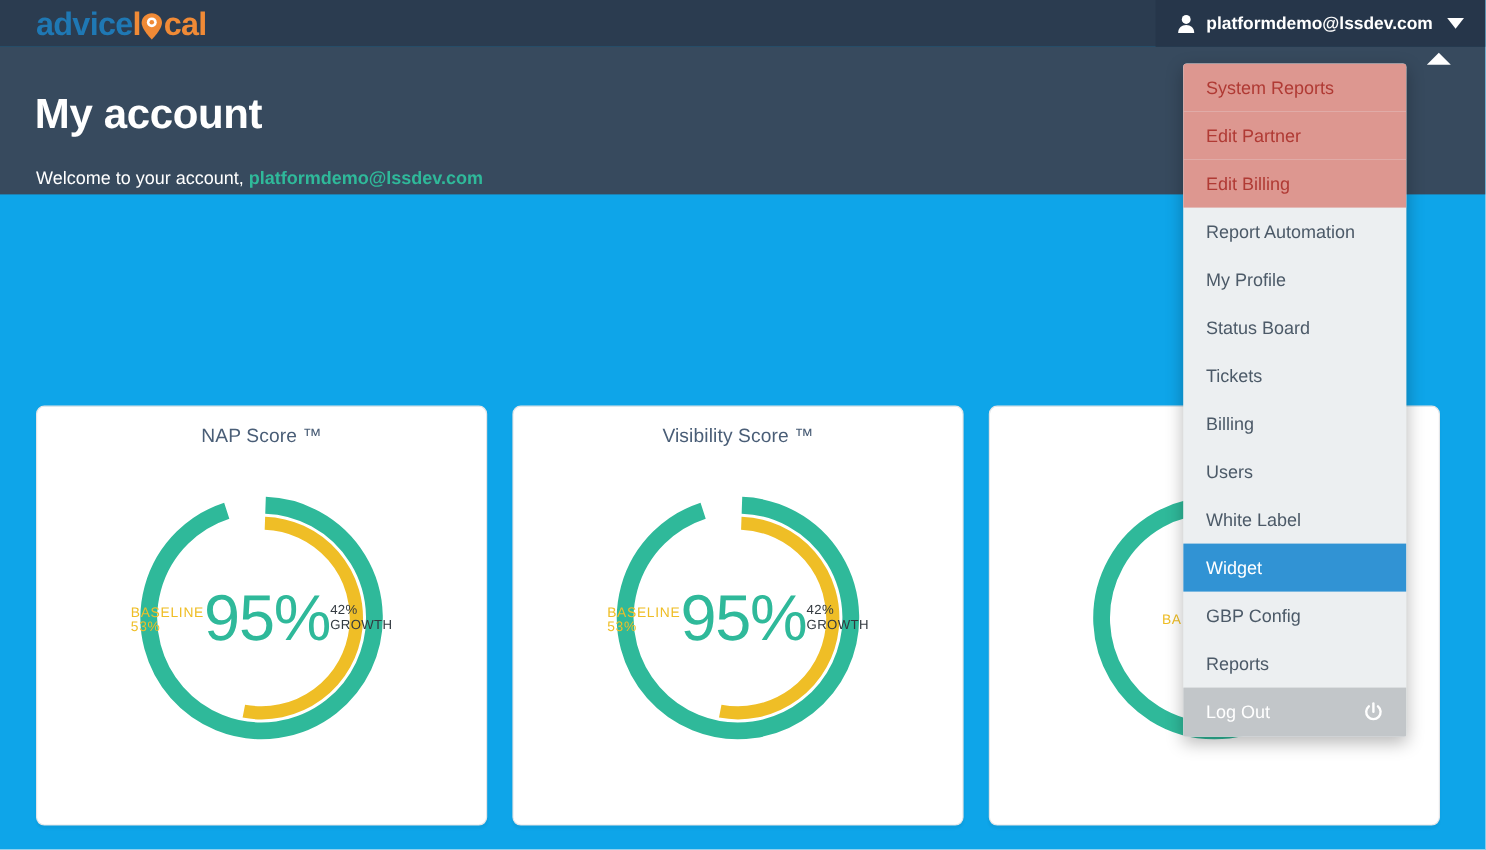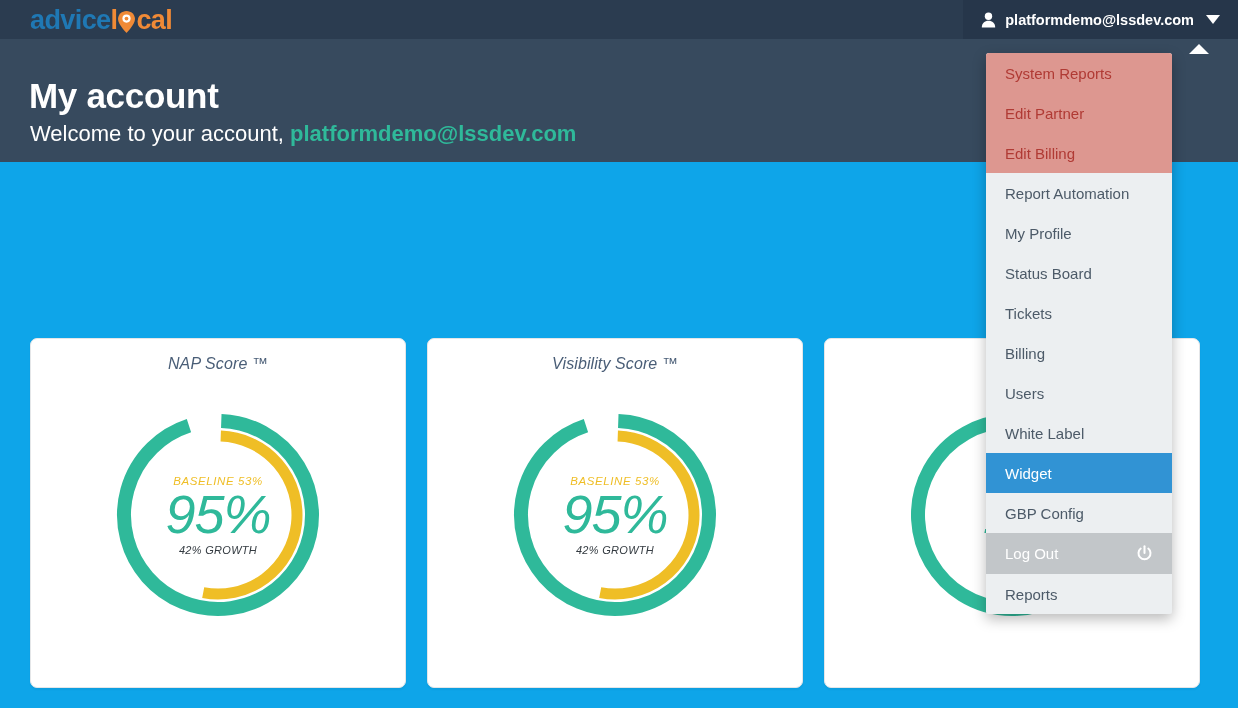--- a/index.html
+++ b/index.html
@@ -83,39 +83,38 @@
   #page-title {
     position: absolute;
     left: 29px; top: 37px;
     color: #ffffff;
     font-size: 35px;
     font-weight: bold;
     letter-spacing: -0.3px;
   }
   #welcome-line {
     position: absolute;
-    left: 30px; top: 82px;
-    color: #ffffff;
-    font-size: 22px;
+    left: 30px; top: 101px;
+    color: #ffffff;
+    font-size: 15px;
   }
   #welcome-email {
     color: #2fb99a;
     font-weight: bold;
   }
 
   
   #cards {
     position: absolute;
     left: 0; top: 338px;
     width: 1238px;
     display: flex;
     gap: 21px;
     padding-left: 30px;
     z-index: 5;
-    font-style: italic;
   }
   .card {
     width: 376px;
     height: 350px;
     background: #ffffff;
     border: 1px solid #e4e6e8;
     border-radius: 7px;
     box-shadow: 0 2px 2px rgba(0,0,0,0.045);
     position: relative;
     flex: none;
@@ -136,21 +135,21 @@
     transform: translateX(-50%);
     width: 212px;
     height: 212px;
   }
   .gauge svg { display: block; }
   .gauge-center {
     position: absolute;
     left: 0; top: 0;
     width: 212px; height: 212px;
     display: flex;
-    flex-direction: column;
+    flex-direction: row;
     align-items: center;
     justify-content: center;
   }
   .g-baseline {
     color: #efbe26;
     font-size: 11.5px;
     letter-spacing: 0.6px;
     margin-bottom: -4px;
   }
   .g-value {
@@ -330,25 +329,25 @@
       </div>
       <div class="menu-item">
         <span>White Label</span>
       </div>
       <div class="menu-item active">
         <span>Widget</span>
       </div>
       <div class="menu-item">
         <span>GBP Config</span>
       </div>
+      <div class="menu-item">
+        <span>Reports</span>
+      </div>
       <div class="menu-item logout">
         <span>Log Out</span>
         <span class="power-ico"><svg width="17" height="17" viewBox="0 0 17 17">
             <path d="M8.5 1.3 L8.5 8.1" stroke="#ffffff" stroke-width="2" stroke-linecap="round" fill="none"></path>
             <path d="M4.7 3.6 A6 6 0 1 0 12.3 3.6" stroke="#ffffff" stroke-width="2" fill="none" stroke-linecap="round"></path>
           </svg></span>
       </div>
-      <div class="menu-item">
-        <span>Reports</span>
-      </div>
     </div>
 
 </div>
 
 </body></html>

